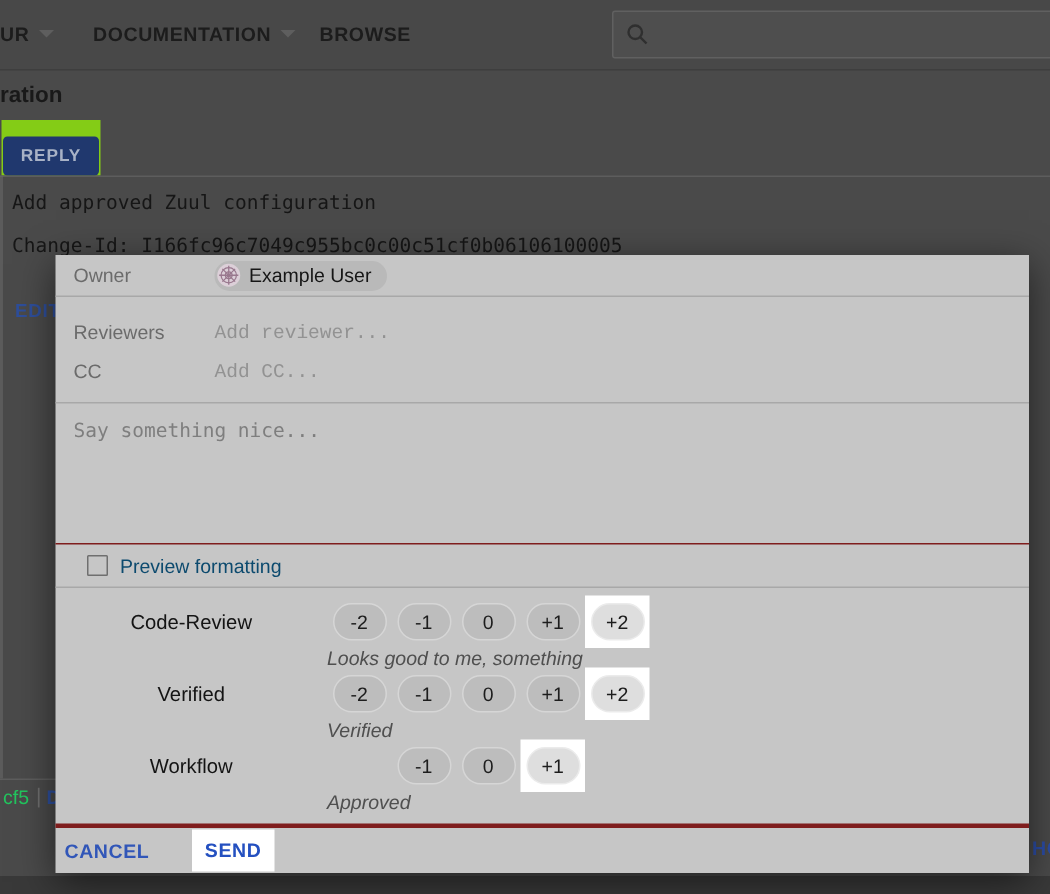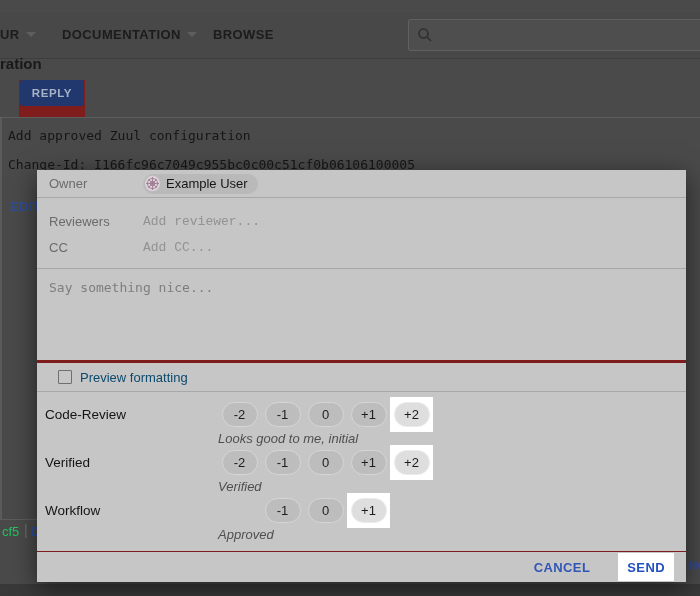--- a/index.html
+++ b/index.html
@@ -1,27 +1,27 @@
 <!DOCTYPE html>
 <html><head>
 <meta charset="utf-8">
 <style>
   html,body{margin:0;padding:0;}
   body{font-family:"Liberation Sans",sans-serif;}
   #screen{position:relative;width:700px;height:596px;background:#4a4a4a;overflow:hidden;}
 
   
-  .navbar{position:absolute;left:0;top:12px;width:700px;height:46px;background:#484848;border-bottom:1px solid #3e3e3e;}
+  .navbar{position:absolute;left:0;top:0;width:700px;height:46px;background:#484848;border-bottom:1px solid #3e3e3e;}
   .nav-item{position:absolute;top:0;height:46px;line-height:46px;font-size:13px;font-weight:700;letter-spacing:.4px;color:#1c1c1c;cursor:pointer;}
   .caret{display:inline-block;width:0;height:0;border-left:5px solid transparent;border-right:5px solid transparent;border-top:5px solid #5e5e5e;margin-left:6px;vertical-align:2px;}
   .searchbox{position:absolute;left:408px;top:7px;width:298px;height:32px;background:#4e4e4e;border:1px solid #606060;border-radius:2px;display:flex;align-items:center;padding-left:8px;box-sizing:border-box;}
   .searchbox input{background:transparent;border:none;outline:none;flex:1;font-size:13px;color:#222;}
 
   .page-title{position:absolute;left:0;top:55px;font-size:15px;font-weight:700;color:#191919;}
-  .reply-spot{position:absolute;left:19px;top:80px;width:66px;height:37px;background:#7f1d1d;display:flex;align-items:flex-start;justify-content:center;}
+  .reply-spot{position:absolute;left:1px;top:80px;width:66px;height:37px;background:#84cc16;display:flex;align-items:flex-end;justify-content:center;}
   .reply-btn{background:#20386e;color:#a8b2c6;border:none;border-radius:3px;font-size:11.5px;font-weight:700;letter-spacing:.6px;padding:7px 12px;cursor:pointer;font-family:"Liberation Sans",sans-serif;}
   .hline{position:absolute;height:1px;background:#5d5d5d;}
   .vline-edge{position:absolute;left:0;top:117px;width:2px;height:402px;background:#6a6a6a;opacity:.55;}
   .mono-line{position:absolute;left:8px;font-family:"DejaVu Sans Mono",monospace;font-size:13px;color:#161616;white-space:pre;}
   .edit-link{position:absolute;left:10px;top:200px;font-size:12.5px;font-weight:700;letter-spacing:.5px;color:#2e4e9a;cursor:pointer;}
   .hash-frag{position:absolute;left:2px;top:524px;font-size:13px;color:#22c55e;}
   .frag-sep{position:absolute;left:24px;top:522px;font-size:14px;color:#6e6e6e;}
   .dl-frag{position:absolute;left:31px;top:524px;font-size:13px;font-weight:700;color:#2d4f9e;}
   .right-frag{position:absolute;left:688px;top:558px;font-size:13px;font-weight:700;letter-spacing:.4px;color:#2c4da6;}
   .footer-strip{position:absolute;left:0;top:584px;width:700px;height:12px;background:#393939;}
@@ -29,37 +29,37 @@
   
   .dialog{position:absolute;left:37px;top:170px;width:649px;height:412px;background:#c6c6c6;box-shadow:0 6px 24px rgba(0,0,0,.55);display:flex;flex-direction:column;box-sizing:border-box;z-index:5;}
   .row-owner{height:27px;border-bottom:1px solid #a8a8a8;display:flex;align-items:center;padding-left:12px;}
   .fld-label{width:94px;font-size:13px;color:#6b6b6b;flex:none;}
   .chip{display:inline-flex;align-items:center;background:#b9b9b9;border-radius:10px;height:20px;padding:0 10px 0 1px;justify-content:flex-end;}
   .chip .avatar{width:17px;height:17px;margin-right:5px;flex:none;}
   .chip-name{font-size:13px;color:#161616;}
   .people{height:71px;border-bottom:1px solid #a8a8a8;padding:10px 0 0 12px;box-sizing:border-box;}
   .people-row{display:flex;align-items:center;height:26px;}
   .ph{font-size:13px;color:#929292;font-family:Liberation Mono, monospace;}
-  .comment-area{height:94px;border-bottom:3px solid #7f1d1d;padding:9px 12px;box-sizing:border-box;cursor:text;}
+  .comment-area{height:94px;border-bottom:1px solid #7f1d1d;padding:9px 12px;box-sizing:border-box;cursor:text;}
   .comment-ph{font-family:"DejaVu Sans Mono",monospace;font-size:13px;color:#7e7e7e;}
   .preview-row{height:28px;border-bottom:1px solid #a8a8a8;display:flex;align-items:center;padding-left:21px;}
   .checkbox{width:12px;height:12px;border:1px solid #6f6f6f;border-radius:1px;background:transparent;margin-right:8px;flex:none;cursor:pointer;}
   .preview-label{font-size:13px;color:#0c4a6e;}
 
   .votes{flex:1;padding-top:5px;}
   .vote-row{display:flex;align-items:center;padding-left:8px;}
-  .vote-label{width:165px;margin-right:8px;text-align:left;font-size:13.5px;color:#141414;flex:none;}
+  .vote-label{width:165px;margin-right:8px;text-align:center;font-size:13.5px;color:#141414;flex:none;}
   .slot{width:43px;height:35px;display:flex;align-items:center;justify-content:center;flex:none;}
   .slot.spot{background:#ffffff;}
   .pill{width:36px;height:25px;border-radius:13px;background:#bdbdbd;border:1px solid #d6d6d6;font-size:13px;font-weight:500;color:#1d1d1d;display:flex;align-items:center;justify-content:center;cursor:pointer;box-sizing:border-box;font-family:"Liberation Sans",sans-serif;padding:0;}
   .pill.hi{background:#dedede;border-color:#ebebeb;}
   .vote-desc{margin-left:181px;height:13px;line-height:13px;font-size:13px;font-style:italic;color:#4f4f4f;}
   .spacer43{width:43px;flex:none;}
 
-  .dlg-footer{height:30px;border-top:1px solid #7f1d1d;display:flex;align-items:center;justify-content:flex-end;padding-right:12px;}
+  .dlg-footer{height:30px;border-top:3px solid #7f1d1d;display:flex;align-items:center;padding-right:12px;}
   .cancel-btn{background:none;border:none;font-size:13px;font-weight:700;letter-spacing:.4px;color:#3156b8;cursor:pointer;margin-right:22px;font-family:"Liberation Sans",sans-serif;}
   .send-spot{background:#ffffff;padding:5px 9px;cursor:pointer;}
   .send-btn{background:none;border:none;font-size:13px;font-weight:700;letter-spacing:.4px;color:#2450c0;cursor:pointer;padding:0;font-family:"Liberation Sans",sans-serif;}
 </style>
 </head>
 <body>
 
 <div id="screen">
 
   <div class="navbar">
@@ -146,21 +146,21 @@
         <span class="slot">
             <button class="pill">0</button>
           </span>
         <span class="slot">
             <button class="pill">+1</button>
           </span>
         <span class="slot spot">
             <button class="pill hi">+2</button>
           </span>
       </div>
-      <div class="vote-desc">Looks good to me, initial</div>
+      <div class="vote-desc">Looks good to me, something</div>
 
       <div class="vote-row">
         <span class="vote-label">Verified</span>
         <span class="slot">
             <button class="pill">-2</button>
           </span>
         <span class="slot">
             <button class="pill">-1</button>
           </span>
         <span class="slot">

